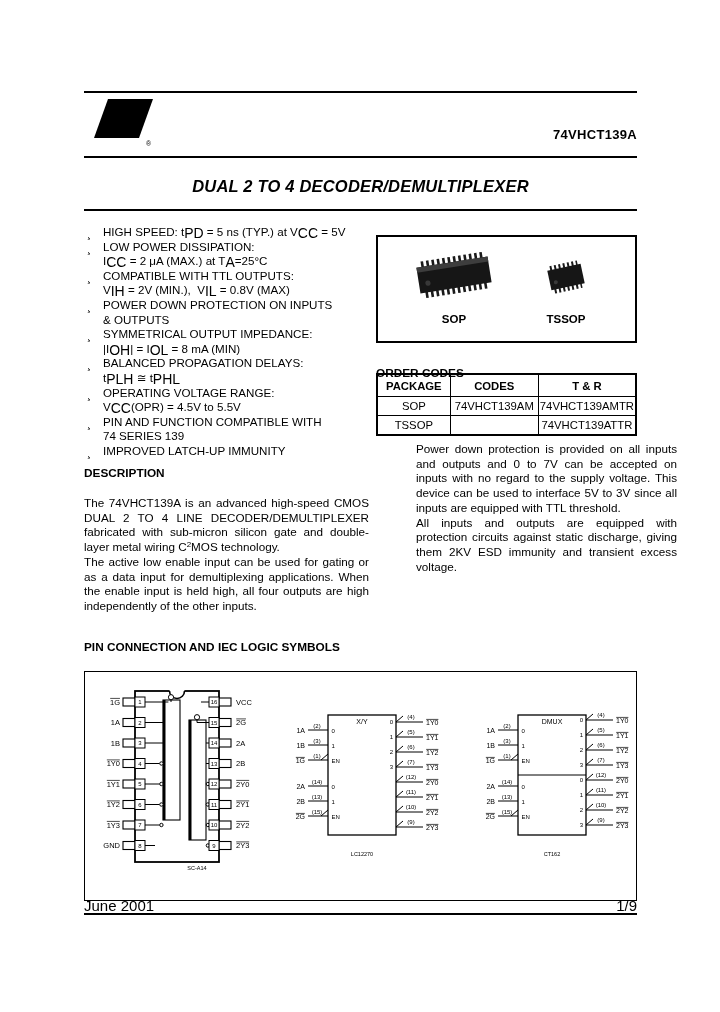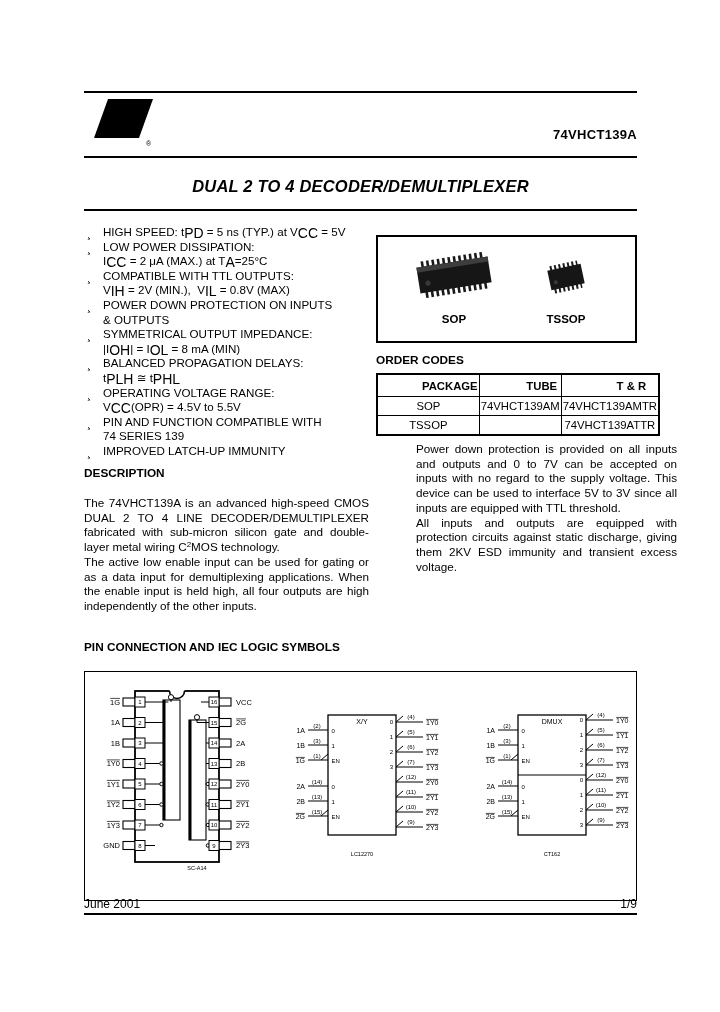--- a/index.html
+++ b/index.html
@@ -18,28 +18,28 @@
   .blt{position:absolute;left:3px;top:1px;font-size:12px;}
   sub{font-size:14px;vertical-align:-2px;line-height:0;}
   sup{font-size:8px;vertical-align:4px;line-height:0;}
   .h{font-weight:bold;font-size:11.8px;}
   .desc{left:84px;top:466px;width:285px;position:absolute;}
   .desc p, .rcol p{margin:0;font-size:11.7px;line-height:14.7px;text-align:justify;}
   .desc .h{margin-bottom:16px;}
   
   .pkgbox{left:376px;top:235px;width:257px;height:104px;position:absolute;border:2px solid #000;}
   .pkglabel{position:absolute;top:76px;font-weight:bold;font-size:11.5px;text-align:center;width:80px;}
-  .ordh{left:376px;top:353px;position:absolute;}
+  .ordh{left:376px;top:366px;position:absolute;}
   table.oc{position:absolute;left:376px;top:373px;width:261px;border-collapse:collapse;border:2px solid #000;}
-  table.oc th{border:1.2px solid #000;font-size:11.3px;font-weight:bold;height:19px;text-align:center;padding-left:44px;}
+  table.oc th{border:1.2px solid #000;font-size:11.3px;font-weight:bold;height:19px;text-align:center;}
   table.oc td{border:1.2px solid #000;font-size:11.3px;height:16px;text-align:center;}
   .rcol{left:376px;top:442px;width:261px;position:absolute;margin-left:40px;}
   .pinh{left:84px;top:640px;position:absolute;}
   .figbox{left:84px;top:663px;width:551px;height:228px;position:absolute;border:1.3px solid #000;margin-top:8px;}
-  .footer{position:absolute;font-size:12px;}
+  .footer{position:absolute;font-size:15px;}
   svg text{font-family:"Liberation Sans",sans-serif;fill:#000;}
 </style>
 </head>
 <body>
 
 <div class="rule" style="left:84px;top:91px;width:553px;height:2px;"></div>
 
 <div class="abs" style="left:94px;top:98px;">
   <svg width="60" height="52" viewBox="0 0 60 52">
     <polygon points="14,1 59,1 45,40 0,40" fill="#000"></polygon>
@@ -91,21 +91,21 @@
   </svg>
   <div class="pkglabel" style="left:36px;">SOP</div>
   <div class="pkglabel" style="left:148px;">TSSOP</div>
 </div>
 
 <div class="abs h ordh">ORDER CODES</div>
 <table class="oc">
   <tbody>
       <tr>
     <th style="width:88px;">PACKAGE</th>
-    <th style="width:93px;">TUBE</th>
+    <th style="width:93px;">CODES</th>
     <th>T &amp; R</th>
   </tr>
   <tr>
     <td>SOP</td>
     <td>74VHCT139AM</td>
     <td>74VHCT139AMTR</td>
   </tr>
   <tr>
     <td>TSSOP</td>
     <td></td>

